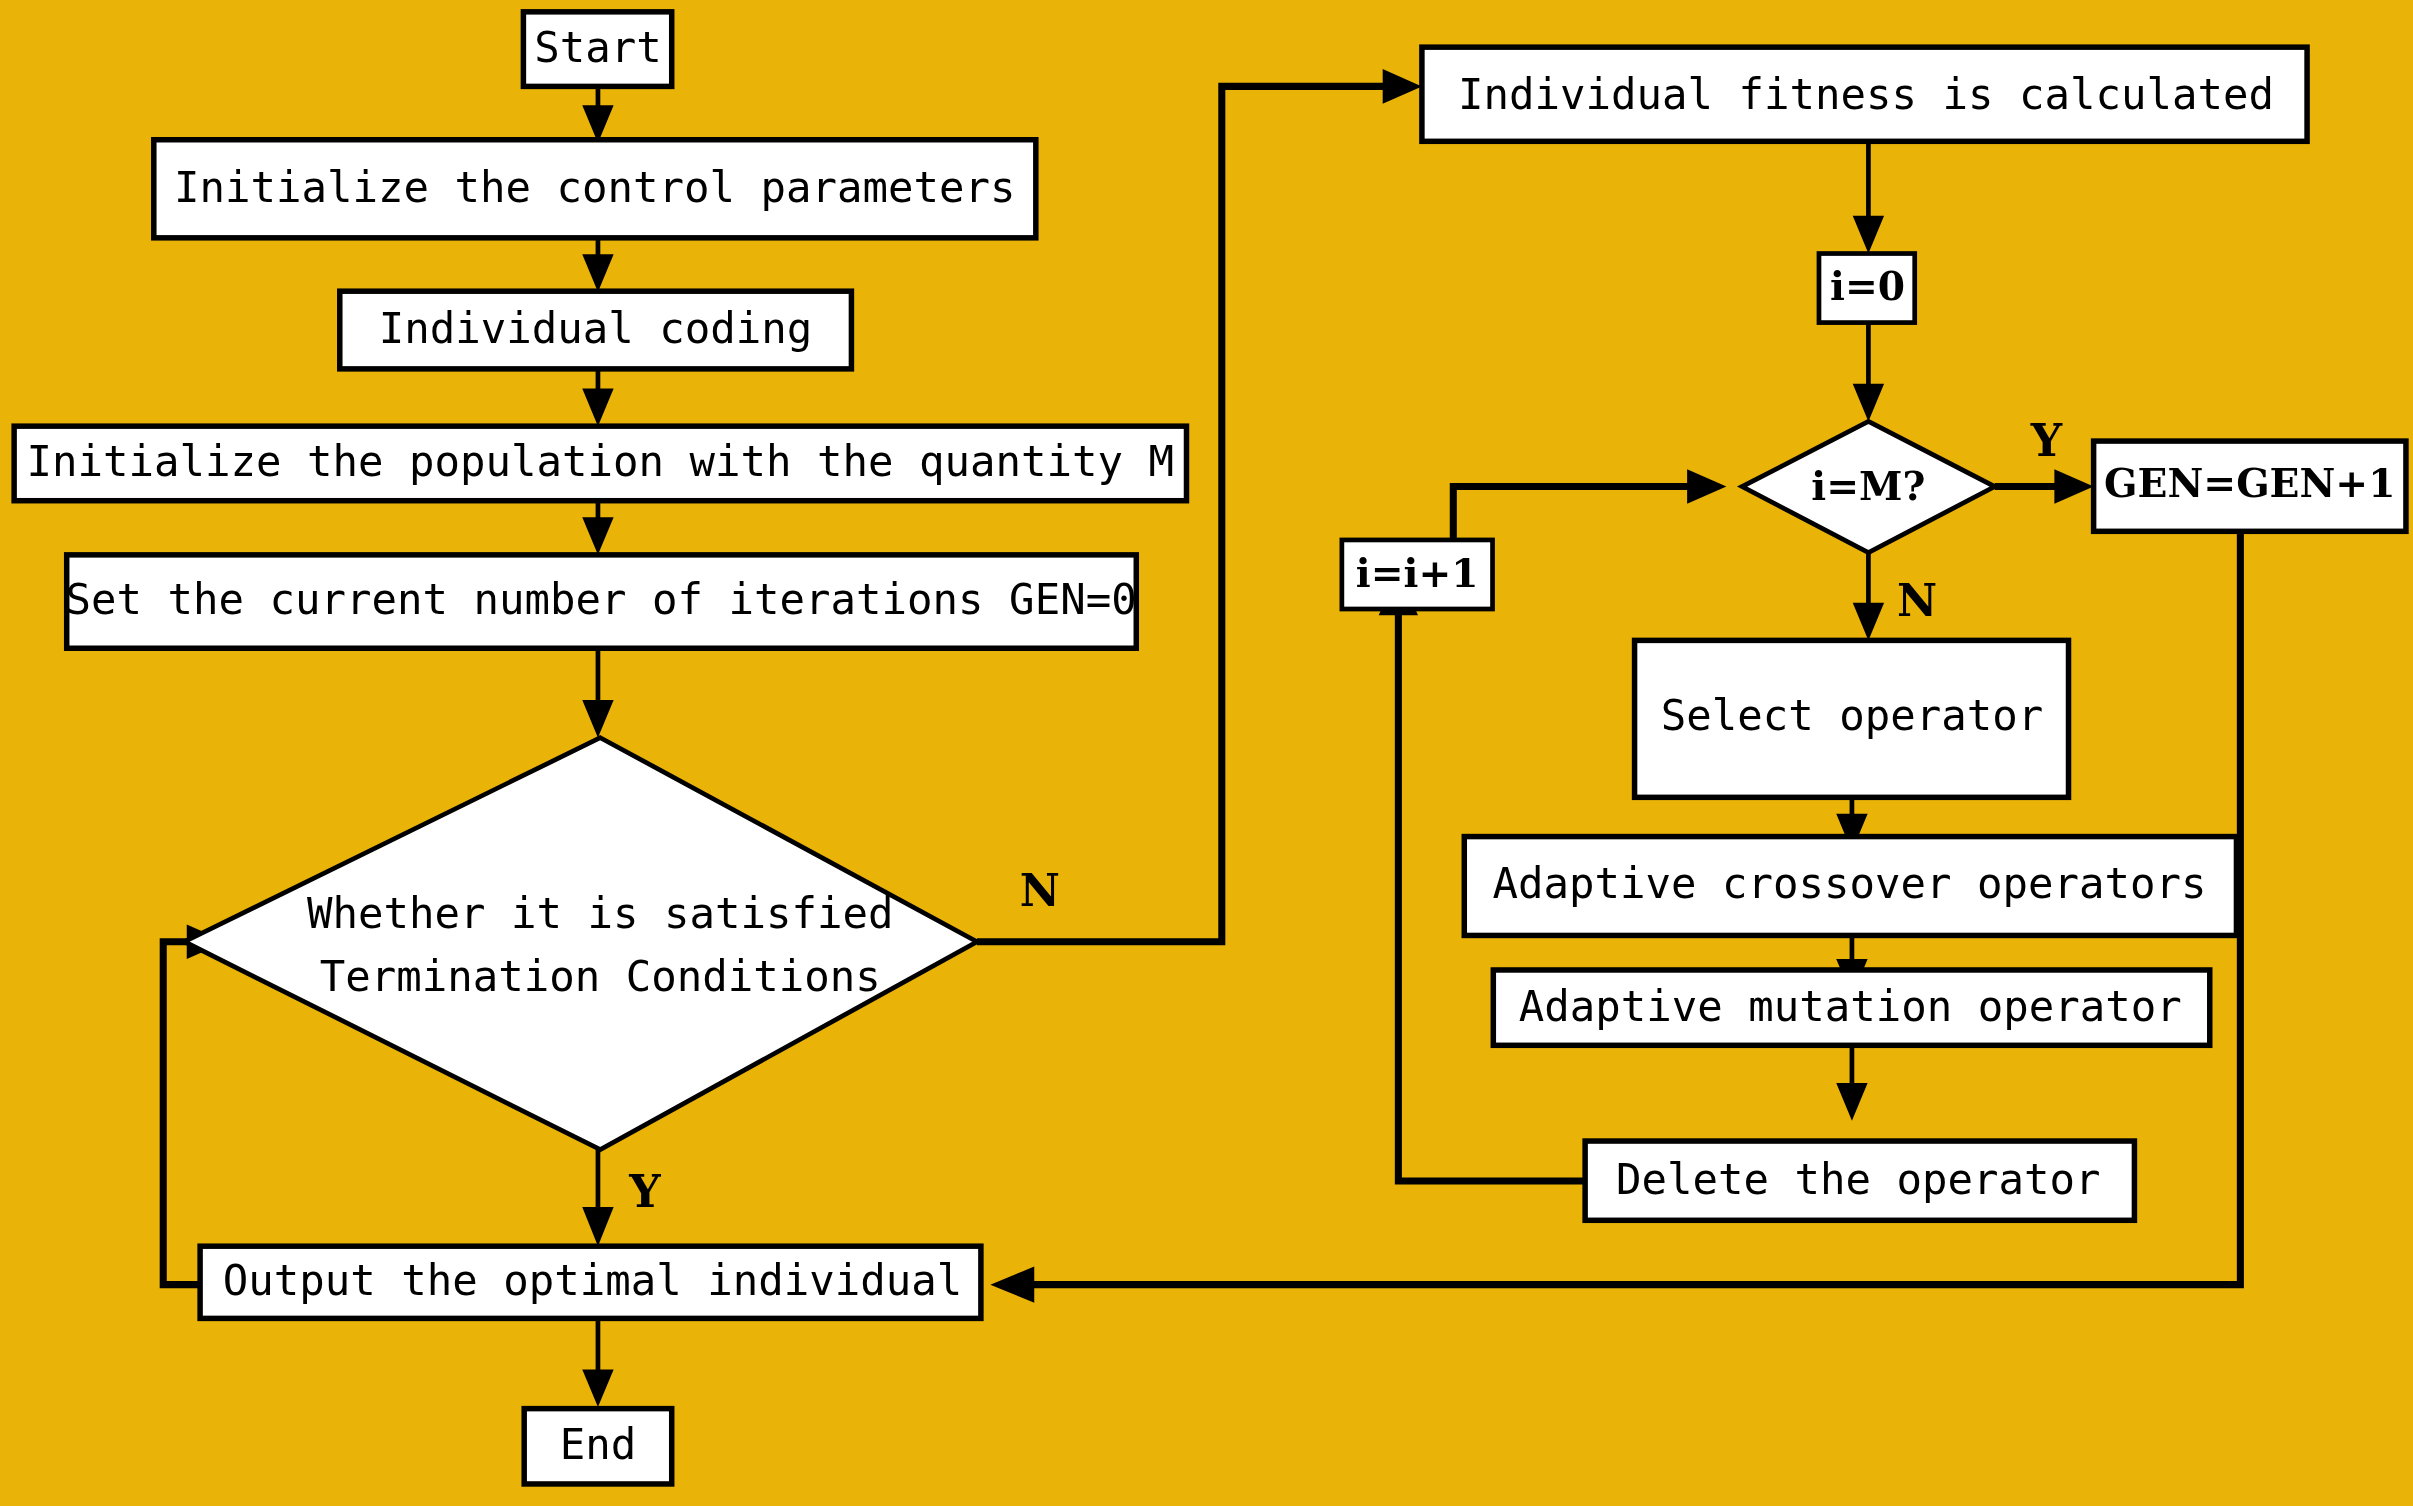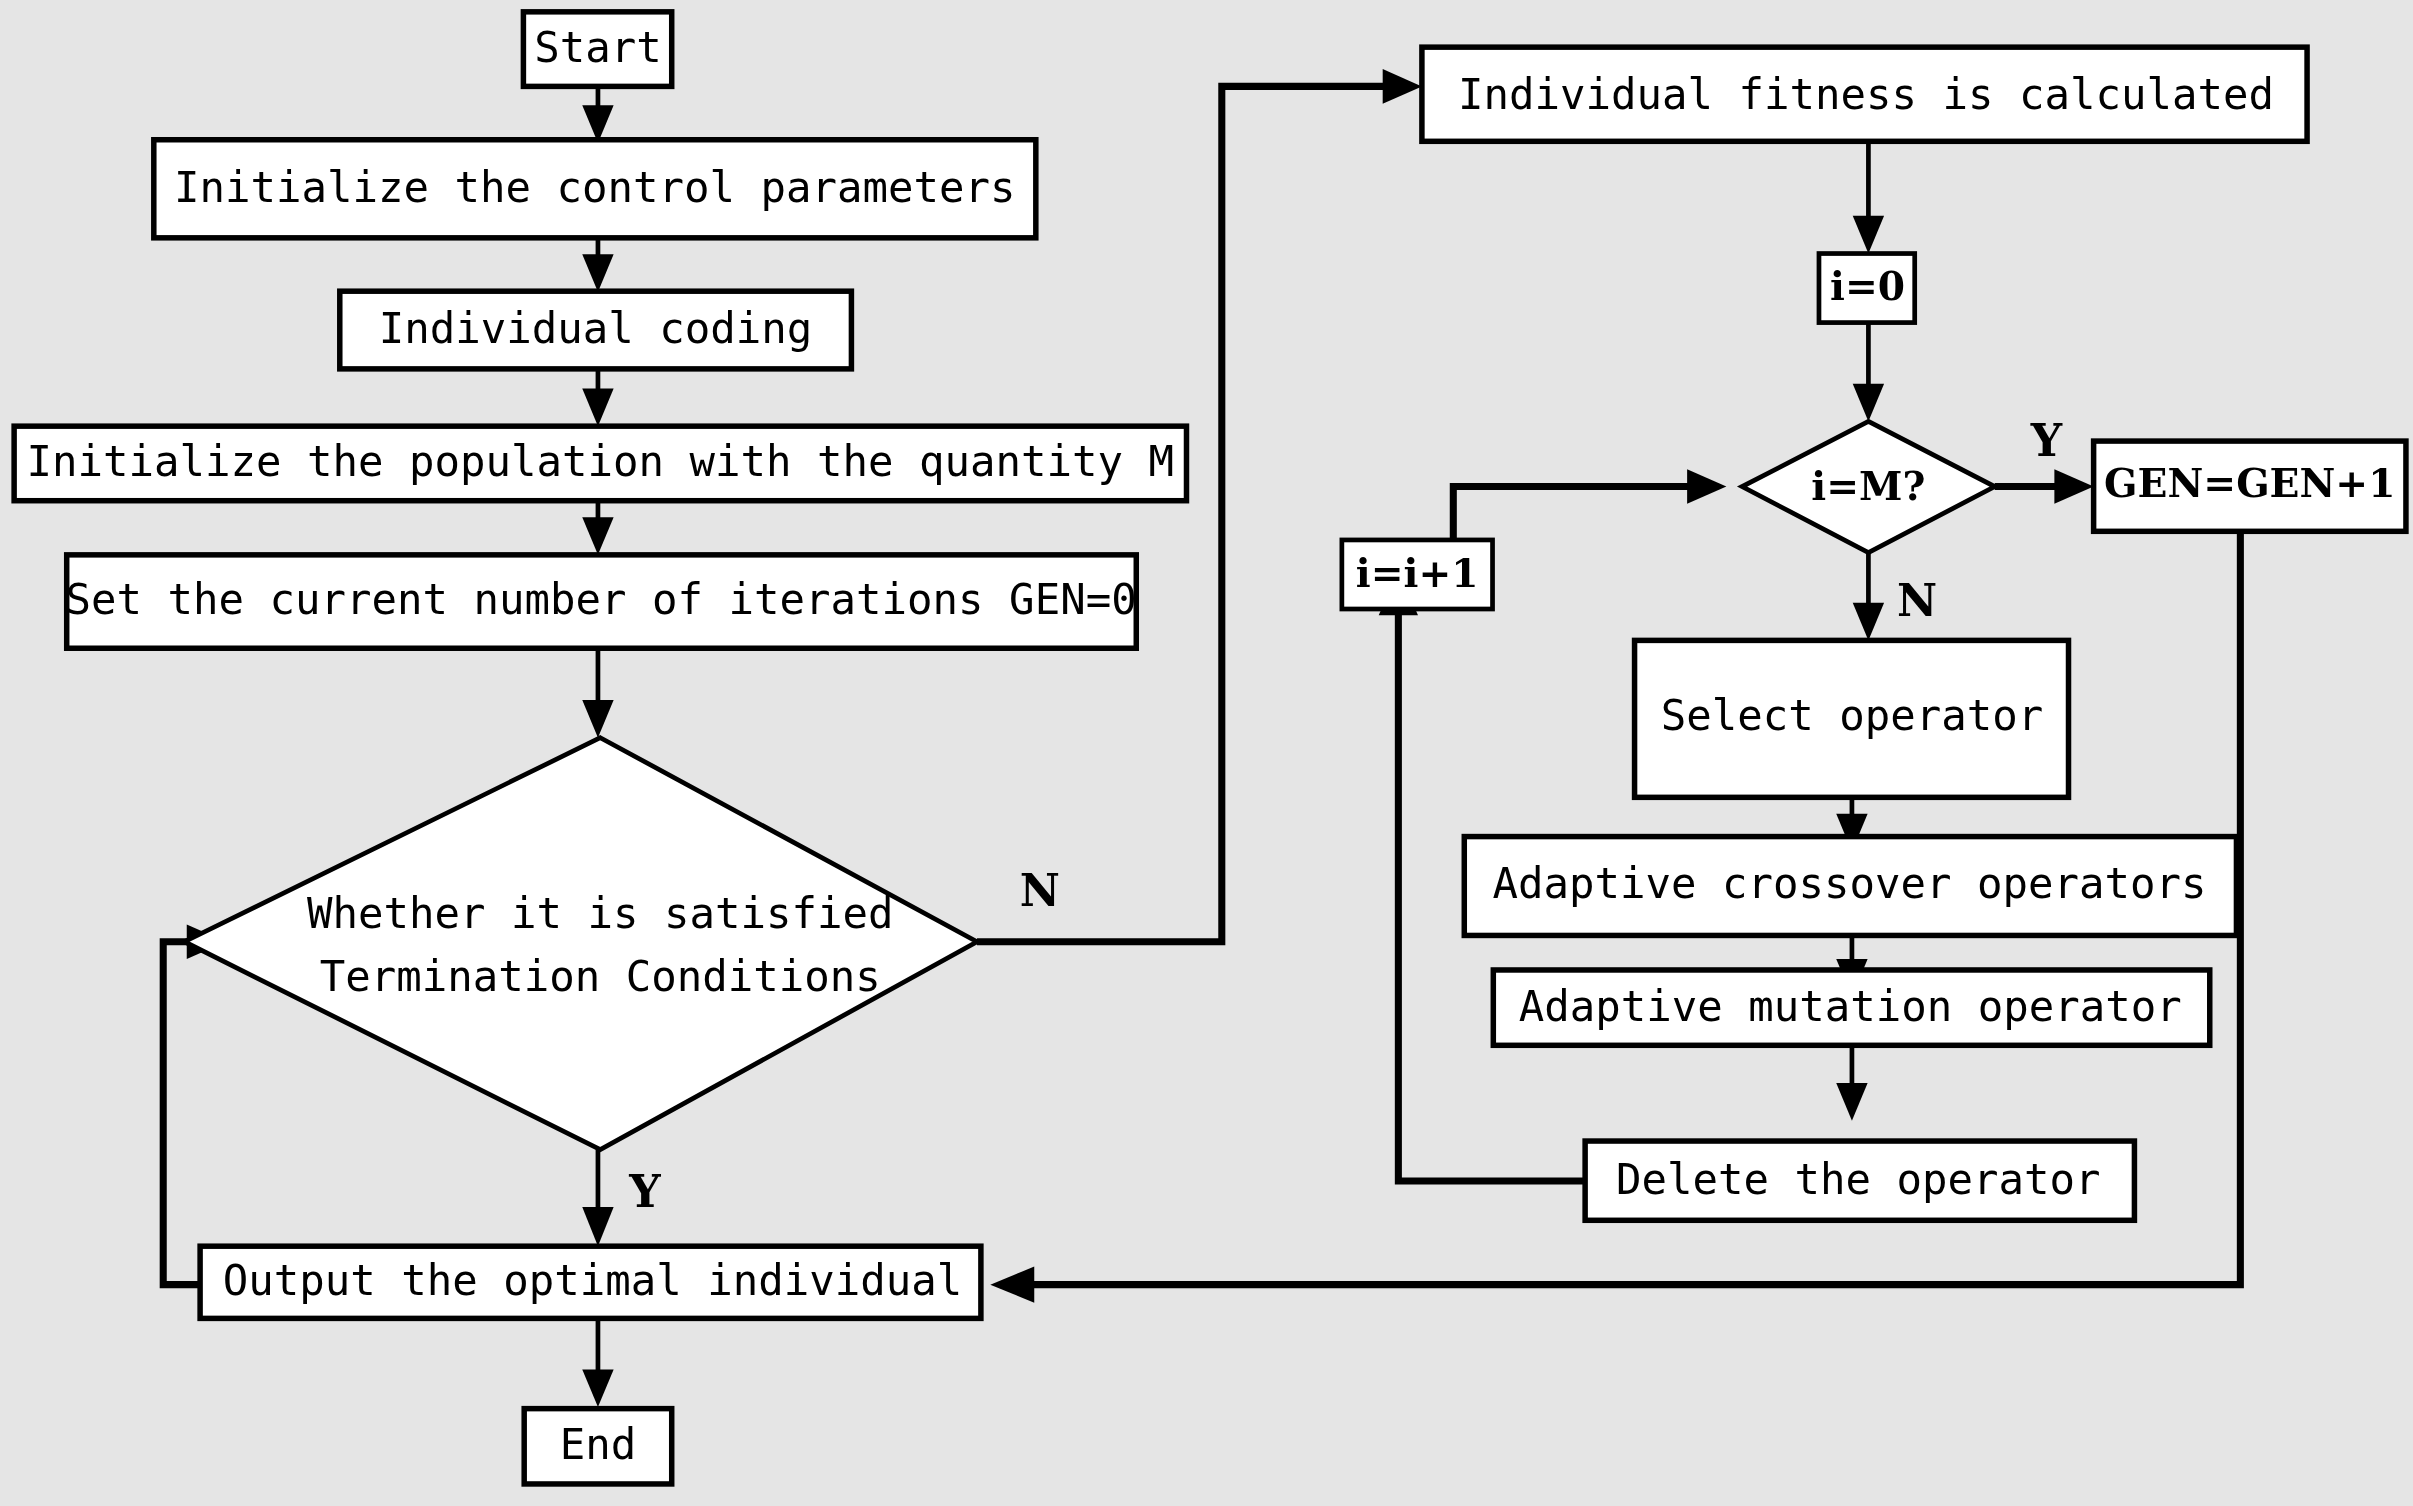--- a/index.html
+++ b/index.html
@@ -4,21 +4,21 @@
 <style>
   html, body {
     margin: 0;
     padding: 0;
     background: #ffffff;
   }
   #stage {
     position: relative;
     width: 2413px;
     height: 1506px;
-    background: #e5e5e5;
+    background: #eab308;
     overflow: hidden;
   }
   svg.flow {
     position: absolute;
     left: 0;
     top: 0;
     width: 2413px;
     height: 1506px;
   }
   .node-rect {

